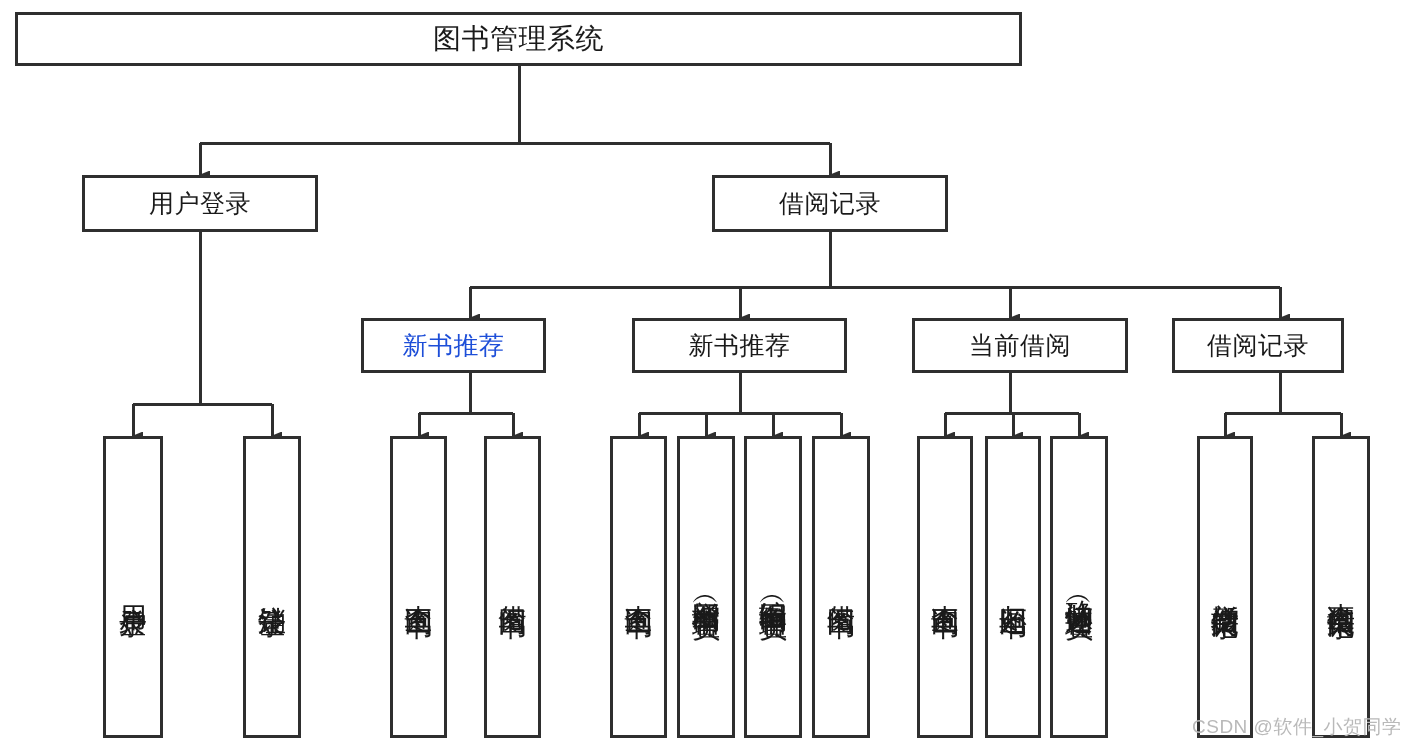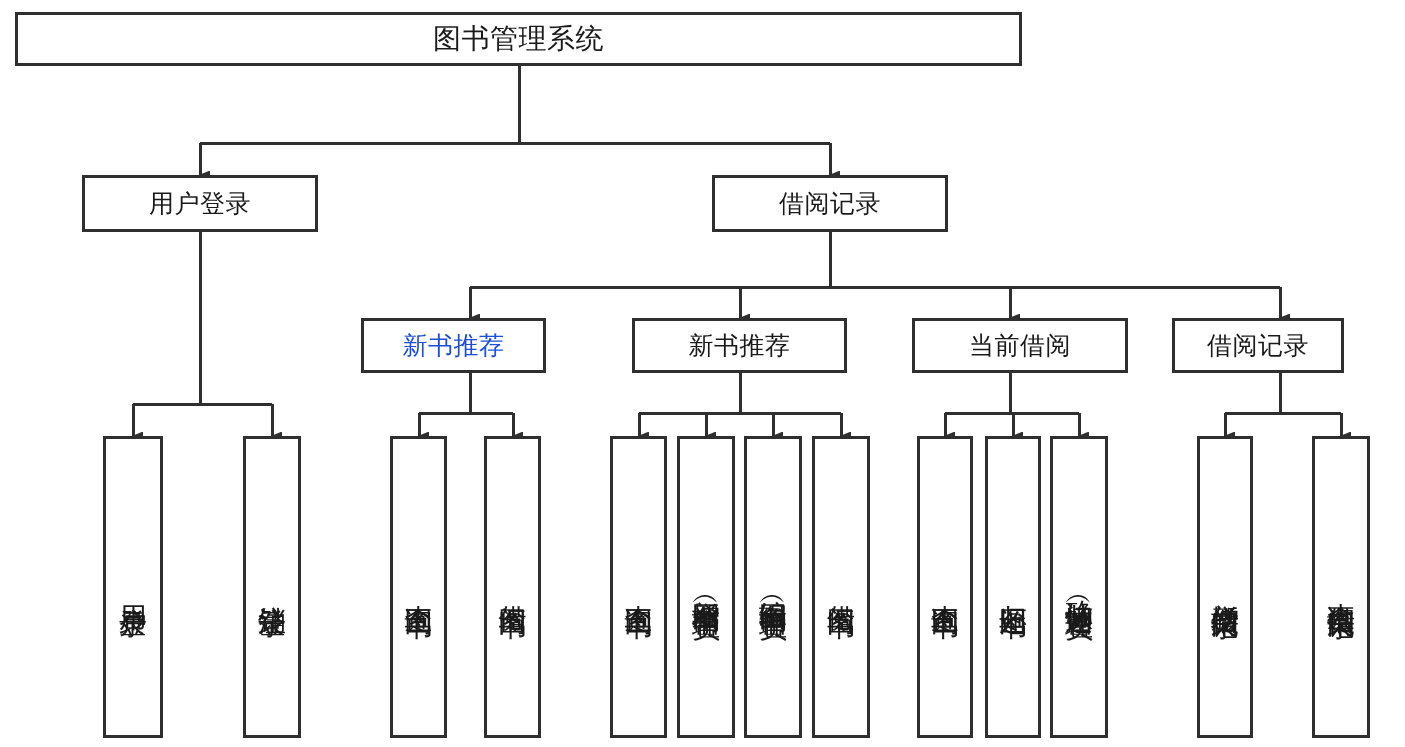--- a/index.html
+++ b/index.html
@@ -164,13 +164,14 @@
       <div class="node vert" style="left: 1050px; top: 436px; width: 58px; height: 302px; border-color: rgb(47, 47, 47); background: rgb(255, 255, 255); color: rgb(26, 26, 26);">
         <span class="label">确认归还（管理员）</span>
       </div>
       <div class="node vert" style="left: 1197px; top: 436px; width: 56px; height: 302px; border-color: rgb(47, 47, 47); background: rgb(255, 255, 255); color: rgb(26, 26, 26);">
         <span class="label">新增借阅记录</span>
       </div>
       <div class="node vert" style="left: 1312px; top: 436px; width: 58px; height: 302px; border-color: rgb(47, 47, 47); background: rgb(255, 255, 255); color: rgb(26, 26, 26);">
         <span class="label">查询借阅记录</span>
       </div>
     </div>
+  <div class="watermark" style="left: 1192px; top: 714px; color: rgb(185, 185, 185);">CSDN @软件_小贺同学</div>
 </div>
 
 </body></html>

